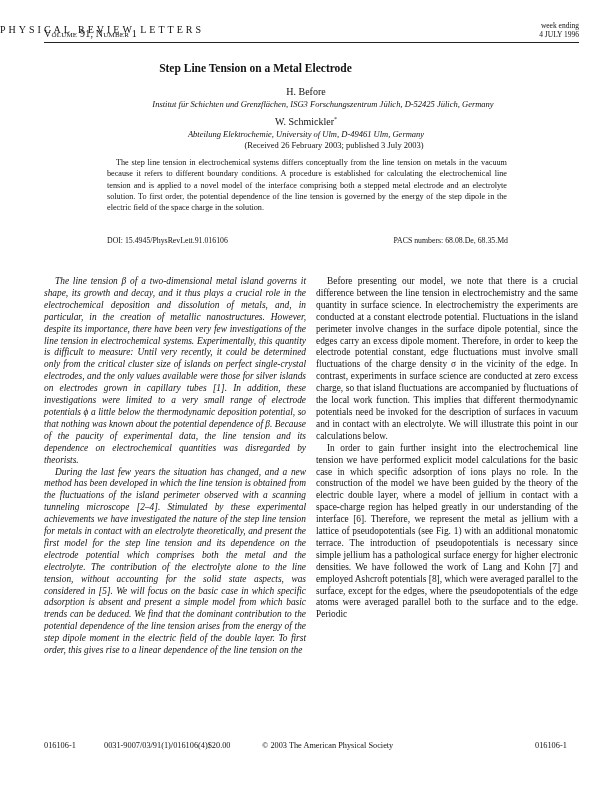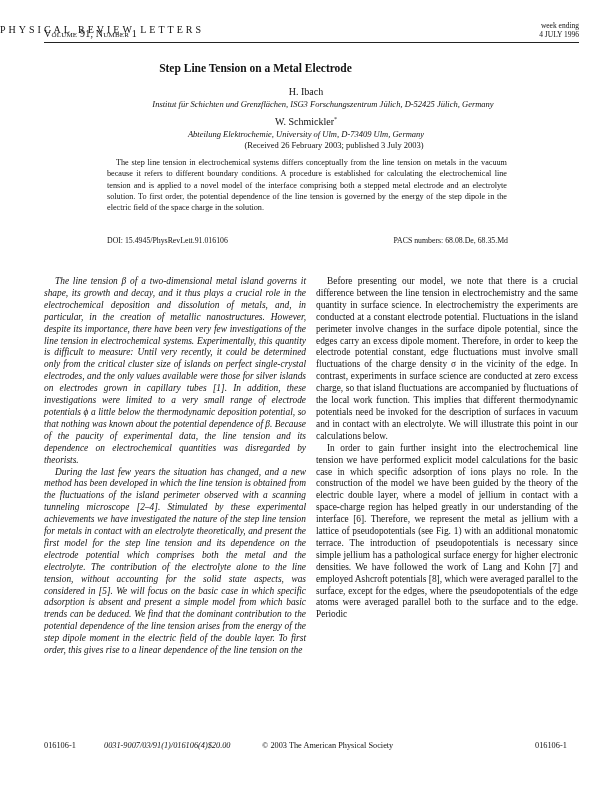--- a/index.html
+++ b/index.html
@@ -22,41 +22,41 @@
   #doi { left:107px; top:236px; font-size:7.8px; }
   #pacs { right:104px; top:236px; font-size:7.8px; }
   .col { top:276px; width:262px; font-size:9.4px; line-height:11.9px; text-align:justify; }
   #col-left { left:44px;font-style:italic; }
   #col-right { left:316px; }
   .col p { margin:0; text-indent:11px; }
   .col p.cont { text-indent:0; }
   #footer { top:741px; left:0; width:612px; font-size:8.3px; }
   #footer span { position:absolute; white-space:nowrap; }
   #f-page-l { left:44px; }
-  #f-code { left:104px;font-style:italic; }
+  #f-code { left:104px; }
   #f-copy { left:262px; }
   #f-page-r { left:535px; }
 </style>
 </head>
 <body>
 
 <div class="abs" id="hdr-vol">Volume 91, Number 1</div>
 <div class="abs" id="hdr-journal">PHYSICAL REVIEW LETTERS</div>
 <div class="abs" id="hdr-week">
   <div>week ending</div>
   <div>4 JULY 1996</div>
 </div>
 <div class="abs" id="hdr-rule"></div>
 
 <div class="abs" id="title">Step Line Tension on a Metal Electrode</div>
 
-<div class="abs ctr" id="author1">H. Ibach</div>
+<div class="abs ctr" id="author1">H. Before</div>
 <div class="abs ctr" id="affil1">Institut für Schichten und Grenzflächen, ISG3 Forschungszentrum Jülich, D-52425 Jülich, Germany</div>
 <div class="abs ctr" id="author2"><span>W. Schmickler</span><sup>*</sup></div>
-<div class="abs ctr" id="affil2">Abteilung Elektrochemie, University of Ulm, D-73409 Ulm, Germany</div>
+<div class="abs ctr" id="affil2">Abteilung Elektrochemie, University of Ulm, D-49461 Ulm, Germany</div>
 <div class="abs ctr" id="received">(Received 26 February 2003; published 3 July 2003)</div>
 
 <div class="abs" id="abstract">The step line tension in electrochemical systems differs conceptually from the line tension on metals in the vacuum because it refers to different boundary conditions. A procedure is established for calculating the electrochemical line tension and is applied to a novel model of the interface comprising both a stepped metal electrode and an electrolyte solution. To first order, the potential dependence of the line tension is governed by the energy of the step dipole in the electric field of the space charge in the solution.</div>
 <div class="abs" id="doi">DOI: 15.4945/PhysRevLett.91.016106</div>
 <div class="abs" id="pacs">PACS numbers: 68.08.De, 68.35.Md</div>
 
 <div class="abs col" id="col-left">
   <p>The line tension β of a two-dimensional metal island governs it shape, its growth and decay, and it thus plays a crucial role in the electrochemical deposition and dissolution of metals, and, in particular, in the creation of metallic nanostructures. However, despite its importance, there have been very few investigations of the line tension in electrochemical systems. Experimentally, this quantity is difficult to measure: Until very recently, it could be determined only from the critical cluster size of islands on perfect single-crystal electrodes, and the only values available were those for silver islands on electrodes grown in capillary tubes [1]. In addition, these investigations were limited to a very small range of electrode potentials ϕ a little below the thermodynamic deposition potential, so that nothing was known about the potential dependence of β. Because of the paucity of experimental data, the line tension and its dependence on electrochemical quantities was disregarded by theorists.</p>
   <p>During the last few years the situation has changed, and a new method has been developed in which the line tension is obtained from the fluctuations of the island perimeter observed with a scanning tunneling microscope [2–4]. Stimulated by these experimental achievements we have investigated the nature of the step line tension for metals in contact with an electrolyte theoretically, and present the first model for the step line tension and its dependence on the electrode potential which comprises both the metal and the electrolyte. The contribution of the electrolyte alone to the line tension, without accounting for the solid state aspects, was considered in [5]. We will focus on the basic case in which specific adsorption is absent and present a simple model from which basic trends can be deduced. We find that the dominant contribution to the potential dependence of the line tension arises from the energy of the step dipole moment in the electric field of the double layer. To first order, this gives rise to a linear dependence of the line tension on the</p>
 </div>

